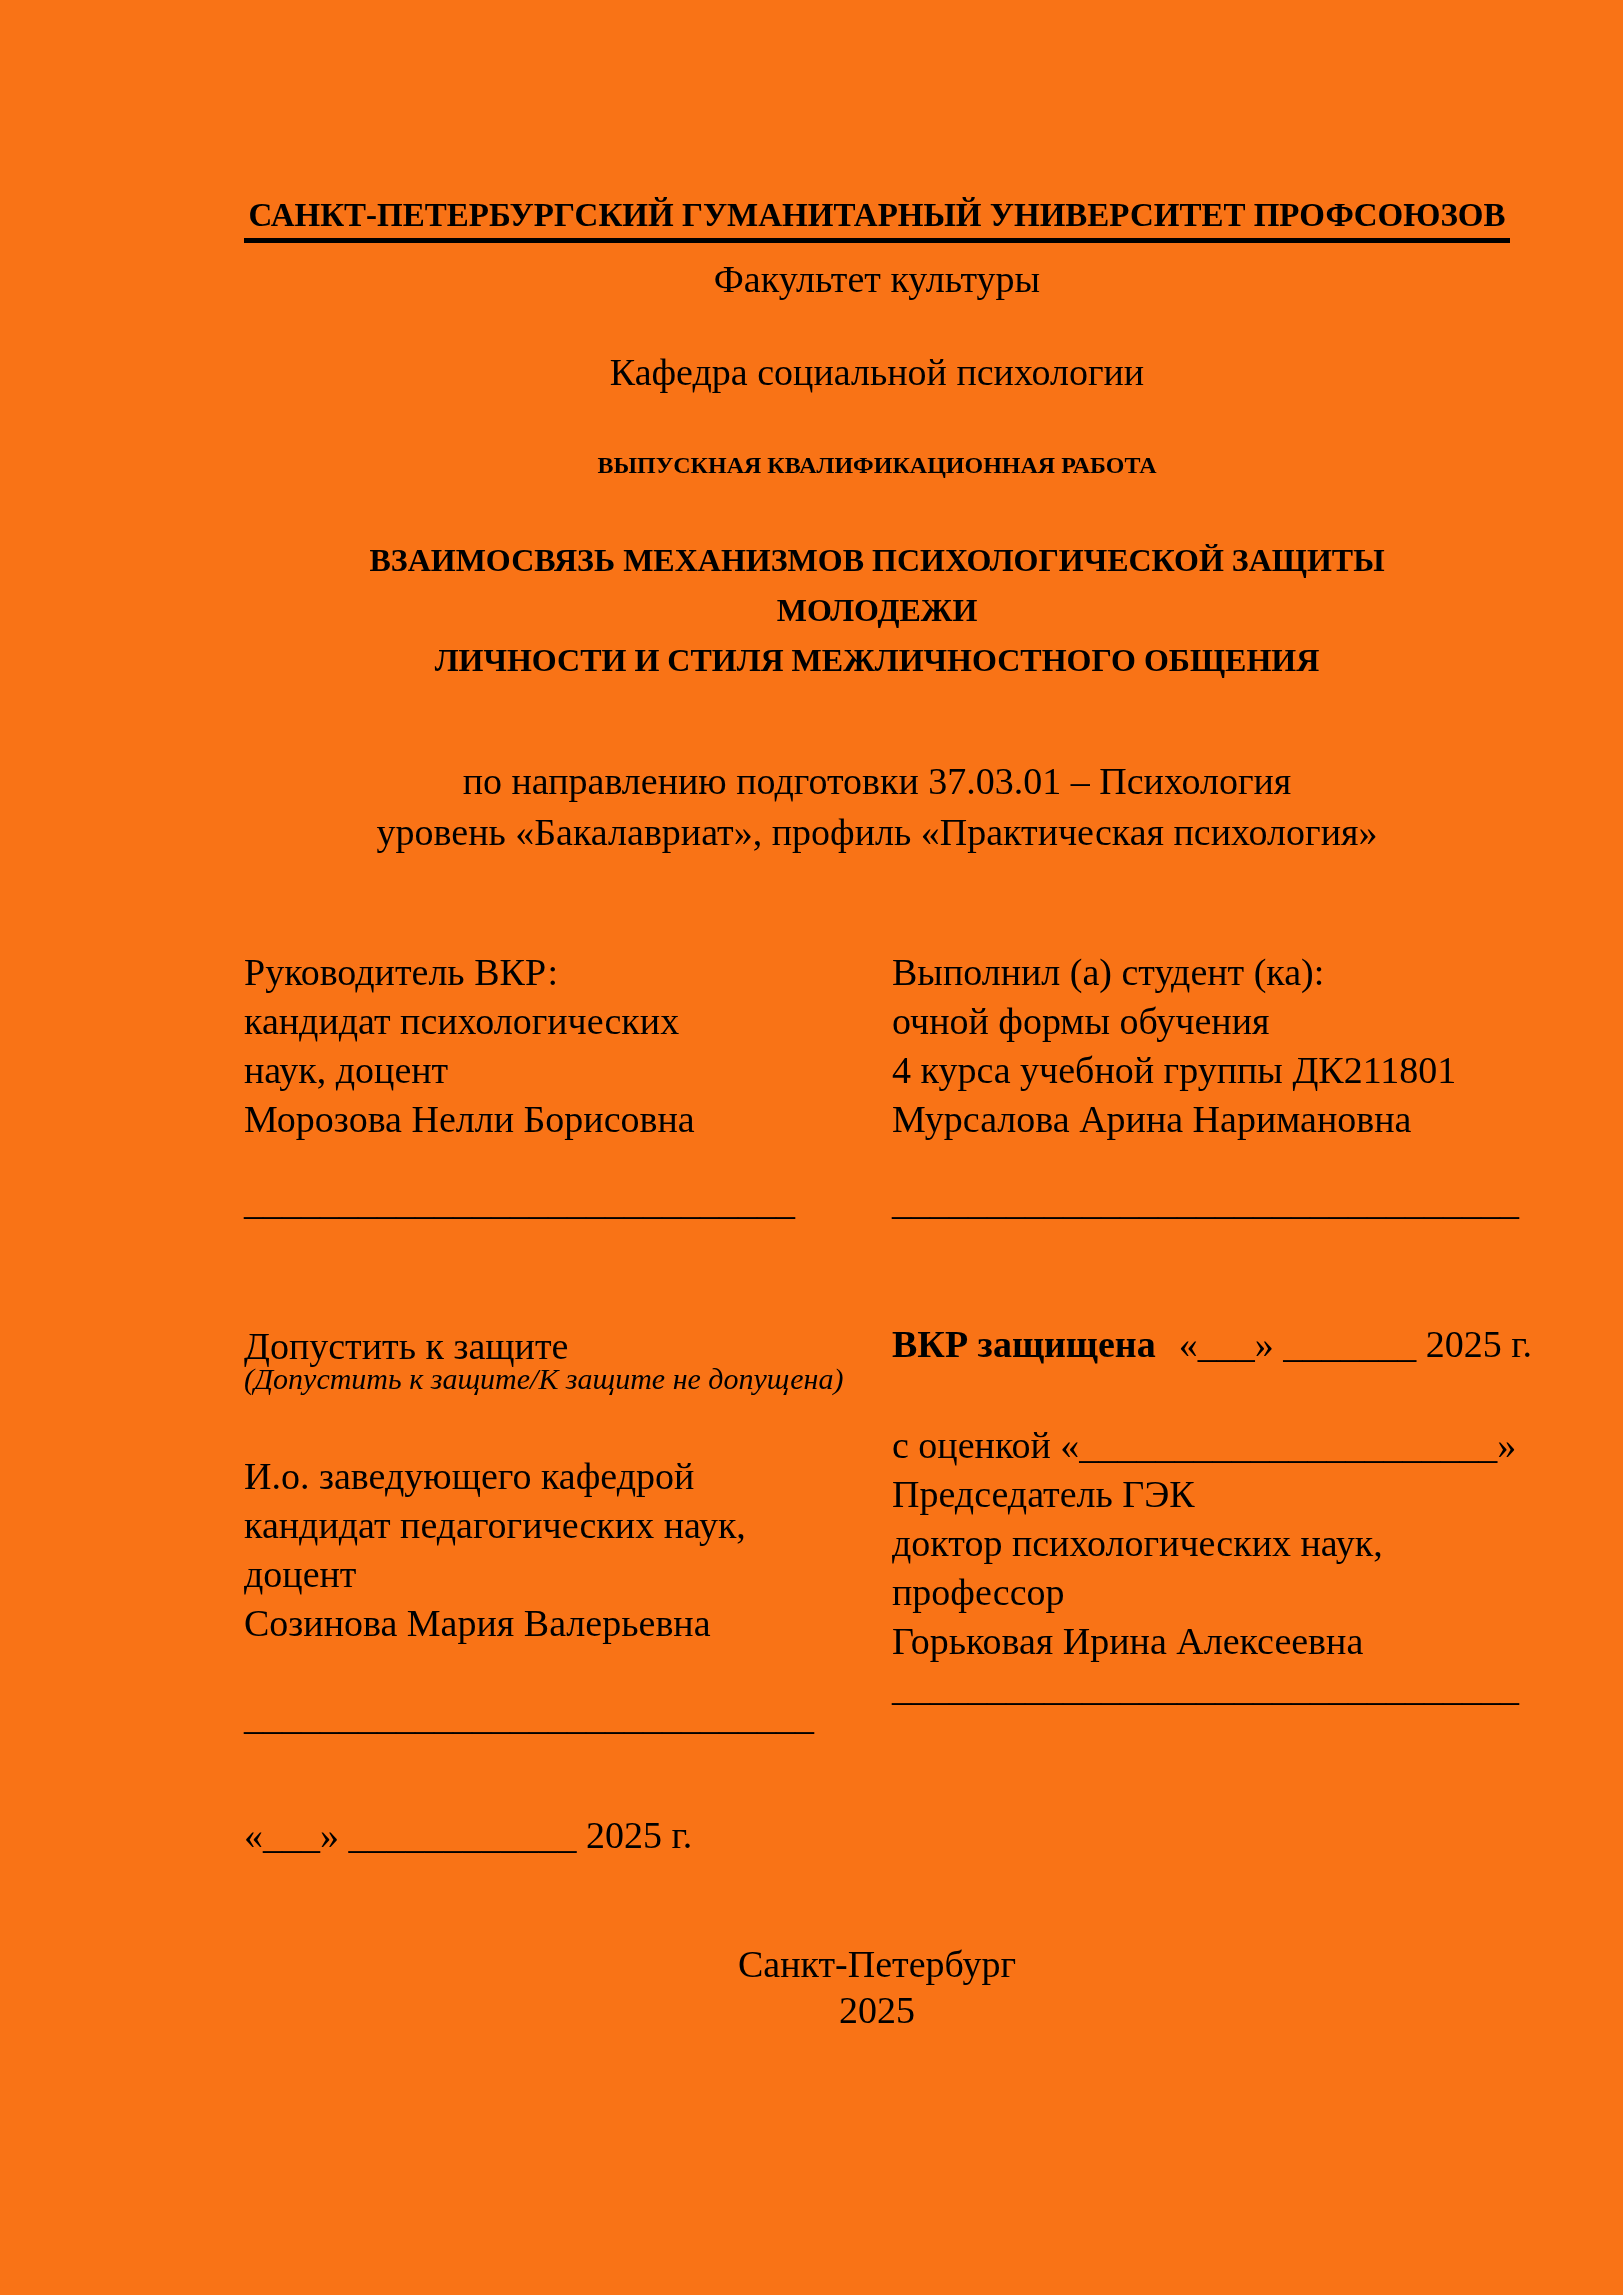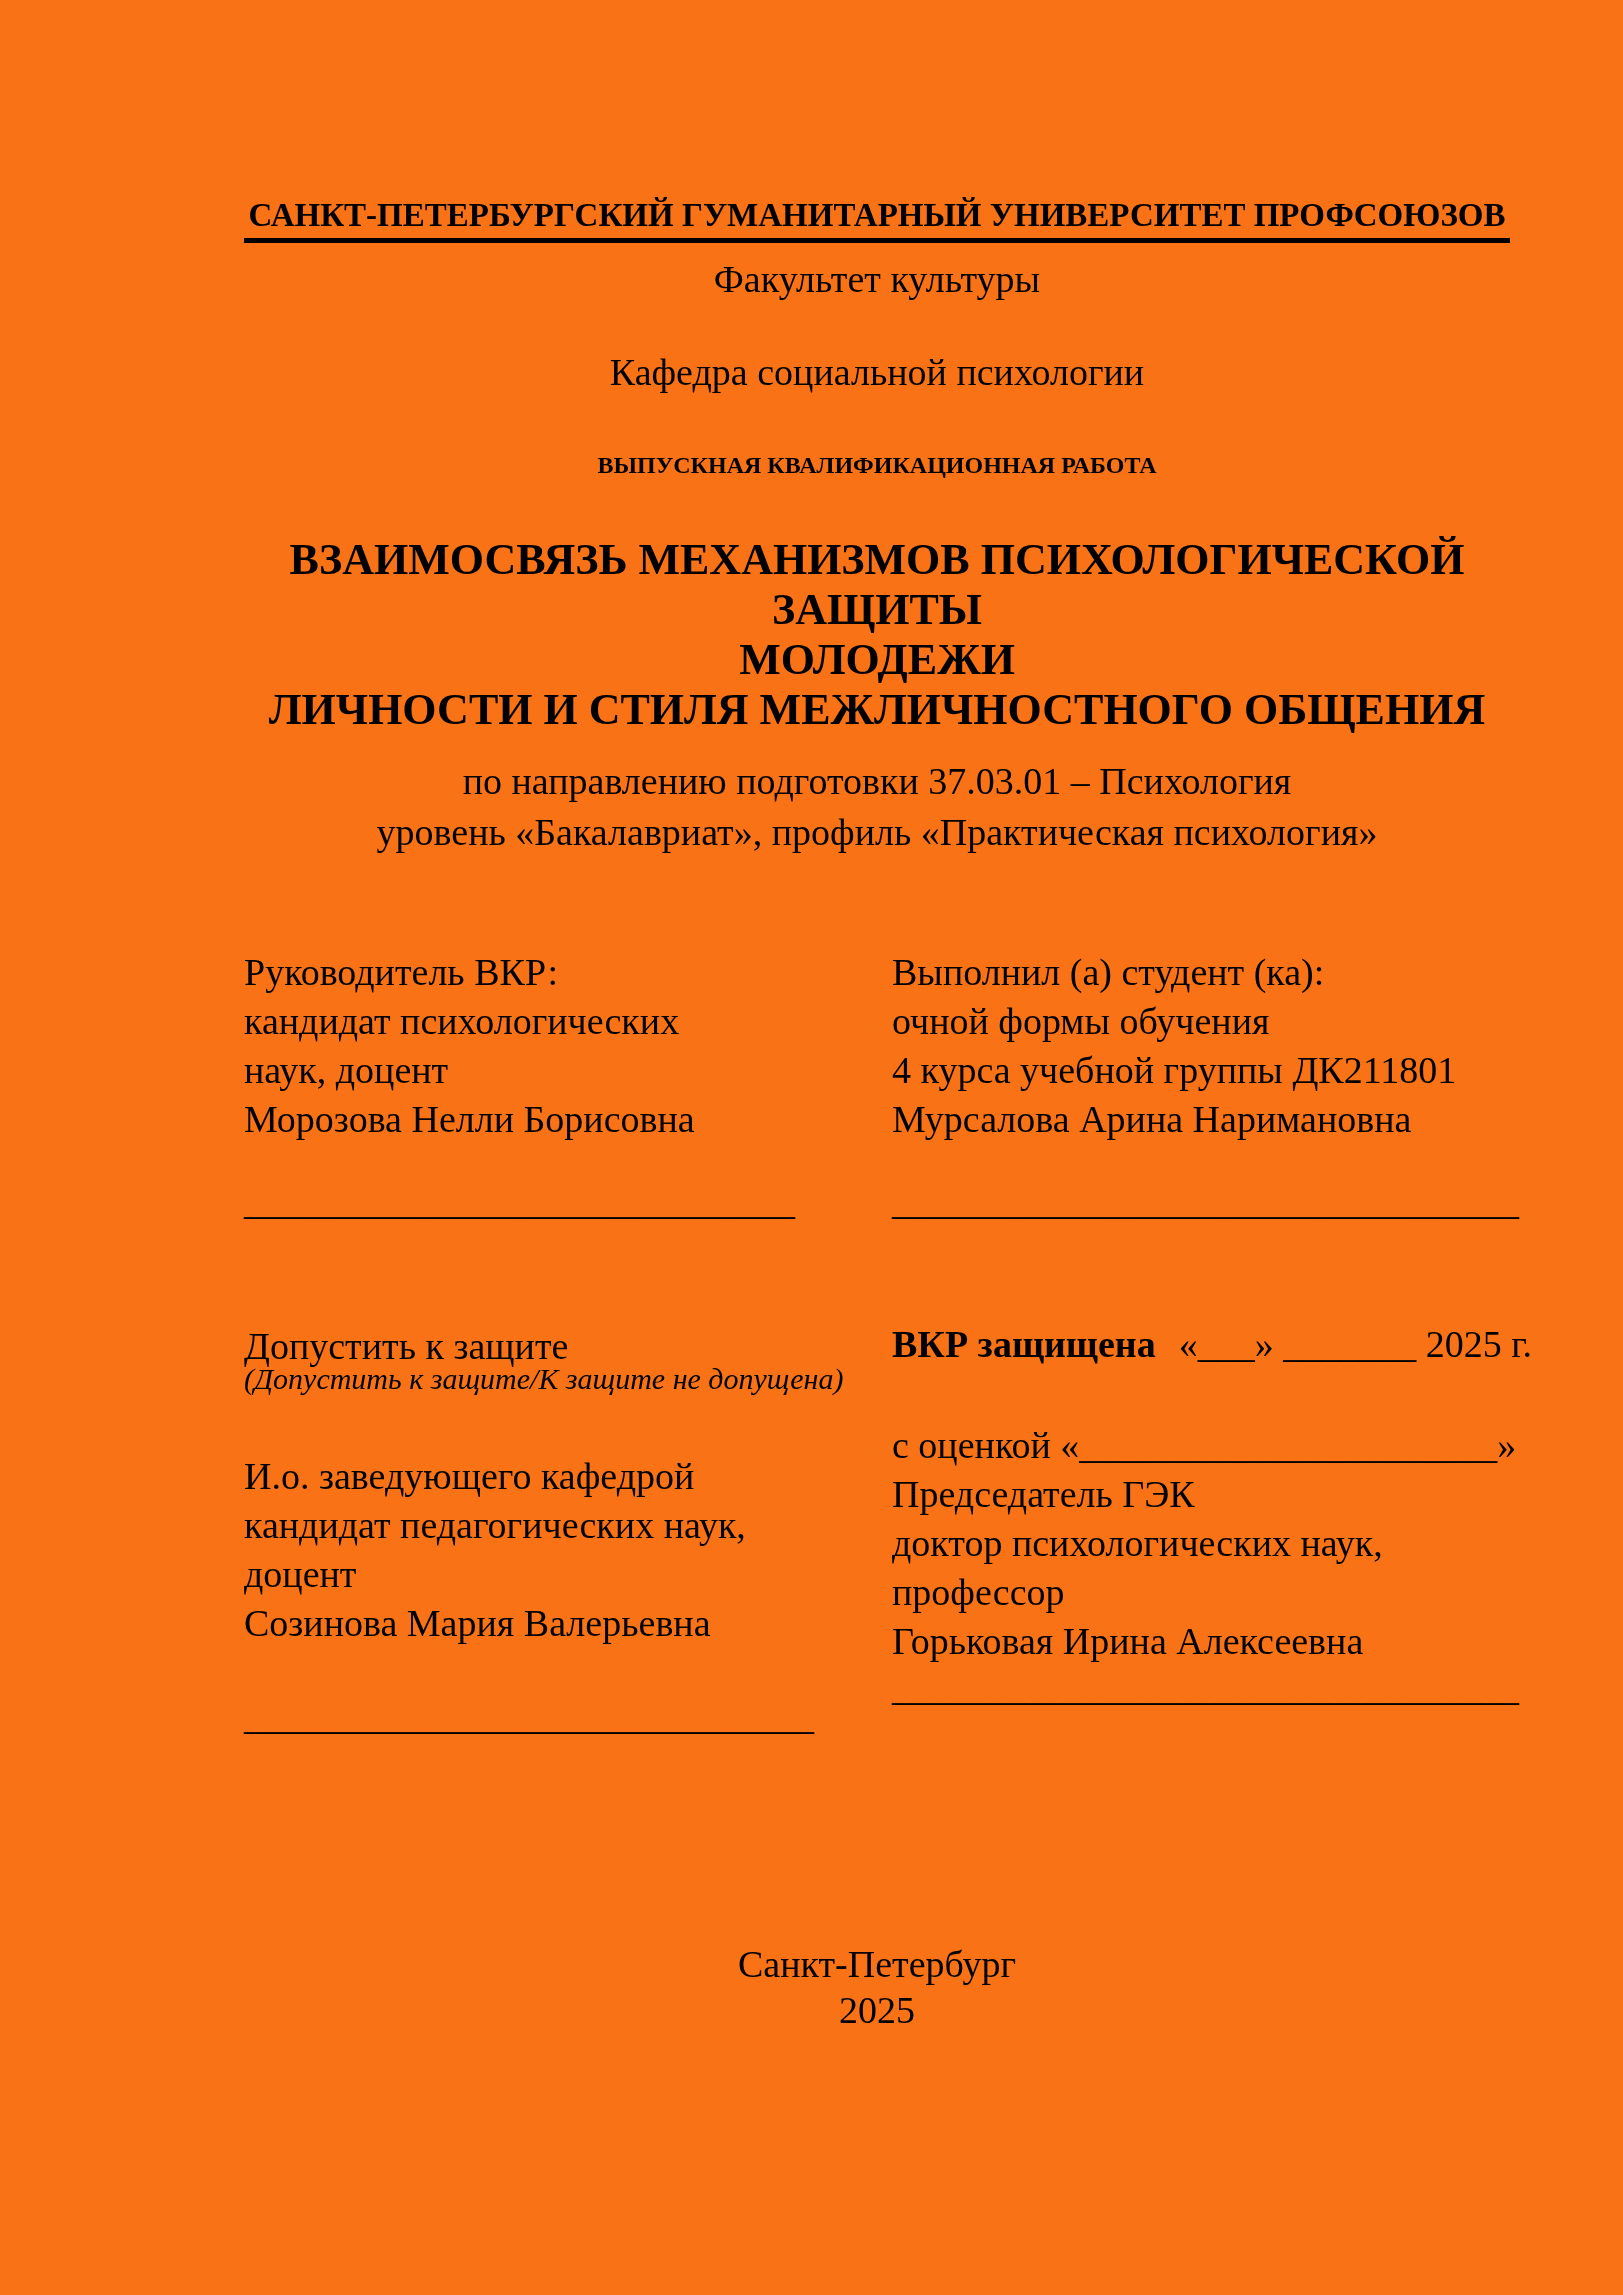--- a/index.html
+++ b/index.html
@@ -33,21 +33,21 @@
     width: 1266px;
     height: 4.7px;
     background: #000000;
   }
   .title-block {
     position: absolute;
     left: 244px;
     width: 1266px;
     text-align: center;
     font-weight: bold;
-    font-size: 44px;
+    font-size: 32px;
     line-height: 50px;
   }
   .program-block {
     position: absolute;
     left: 244px;
     width: 1266px;
     text-align: center;
     line-height: 51px;
   }
   .col-left {
@@ -144,20 +144,21 @@
     <div>с оценкой «______________________»</div>
     <div>Председатель ГЭК</div>
     <div>доктор психологических наук,</div>
     <div>профессор</div>
     <div>Горьковая Ирина Алексеевна</div>
   </div>
 
   <div class="sig" style="top:1664px; left:892px;">_________________________________</div>
   <div class="sig" style="top:1693px; left:244px;">______________________________</div>
 
+  <div class="abs" style="top:1812px; left:244px; line-height:47px; white-space:nowrap;">«___» ____________ 2025 г.</div>
 
   <div class="footer-block" style="top:1941px;">
     <div>Санкт-Петербург</div>
     <div>2025</div>
   </div>
 
 </div>
 
 
 </body></html>

